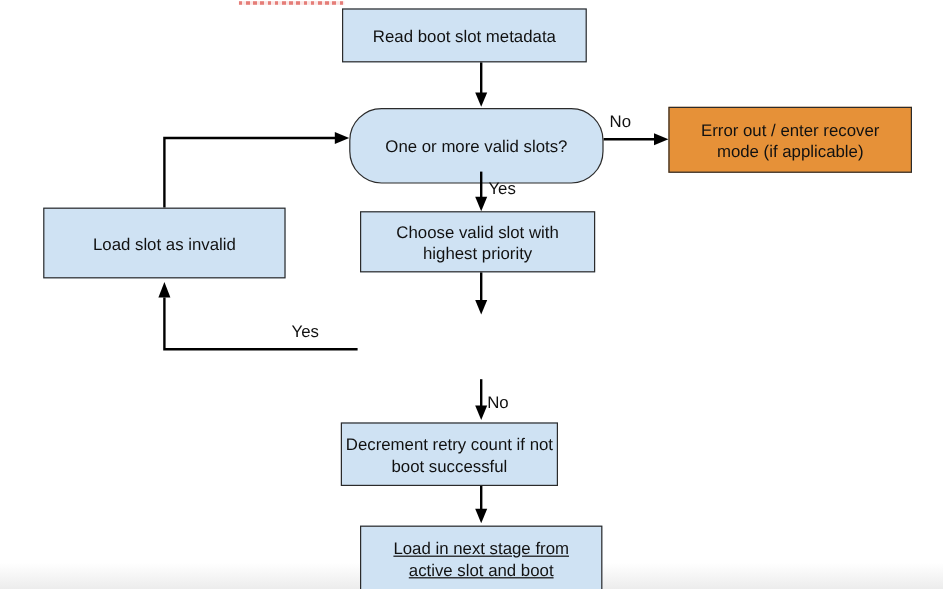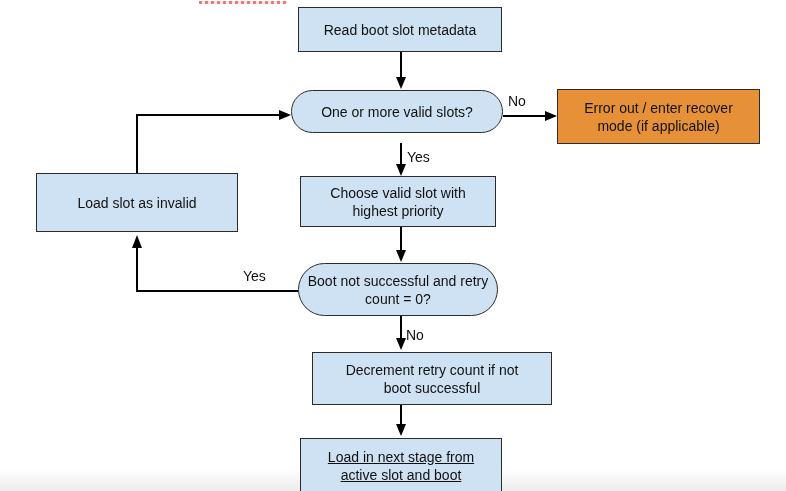--- a/index.html
+++ b/index.html
@@ -30,30 +30,30 @@
   .node-process, .node-decision {
     background: var(--node-fill, #cfe2f3);
     border: 1px solid var(--node-border, #2b2b2b);
   }
   .node-error {
     background: var(--error-fill, #e69138);
     border: 1.5px solid var(--node-border, #1a1a1a);
   }
   .node .lbl { display: inline-block; }
 
-  #n-read      { left: 298px; top: 7px;   width: 204px; height: 45px; }
-  #n-valid     { left: 291px; top: 90px;  width: 212px; height: 43px; border-radius: 27px; }
+  #n-read      { left: 285px; top: 7px;   width: 204px; height: 45px; }
+  #n-valid     { left: 291px; top: 90px;  width: 212px; height: 63px; border-radius: 27px; }
   #n-error     { left: 557px; top: 89px;  width: 203px; height: 55px; }
   #n-error .lbl     { max-width: 180px; }
   #n-choose    { left: 300px; top: 176px; width: 196px; height: 51px; }
   #n-choose .lbl    { max-width: 180px; }
   #n-boot      { left: 298px; top: 263px; width: 200px; height: 53px; border-radius: 27px; }
   #n-boot .lbl      { max-width: 185px; }
   #n-mark      { left: 36px;  top: 173px; width: 202px; height: 59px; }
-  #n-decrement { left: 312px; top: 352px; width: 240px; height: 53px; }
+  #n-decrement { left: 284px; top: 352px; width: 181px; height: 53px; }
   #n-decrement .lbl { max-width: 185px; }
   #n-load      { left: 300px; top: 438px; width: 202px; height: 56px; }
   #n-load .lbl      { max-width: 180px; text-decoration: underline; }
 
   .edge-label {
     position: absolute;
     font-size: 14px;
     line-height: 16px;
     z-index: 4;
     white-space: nowrap;
@@ -106,23 +106,20 @@
   </div>
 
   <div class="node node-error" id="n-error">
     <span class="lbl">Error out / enter recover mode (if applicable)</span>
   </div>
 
   <div class="node node-process" id="n-choose">
     <span class="lbl">Choose valid slot with highest priority</span>
   </div>
 
-  <div class="node node-decision" id="n-boot">
-    <span class="lbl">Boot not successful and retry count = 0?</span>
-  </div>
 
   <div class="node node-process" id="n-mark">
     <span class="lbl">Load slot as invalid</span>
   </div>
 
   <div class="node node-process" id="n-decrement">
     <span class="lbl">Decrement retry count if not boot successful</span>
   </div>
 
   <div class="node node-process" id="n-load">

